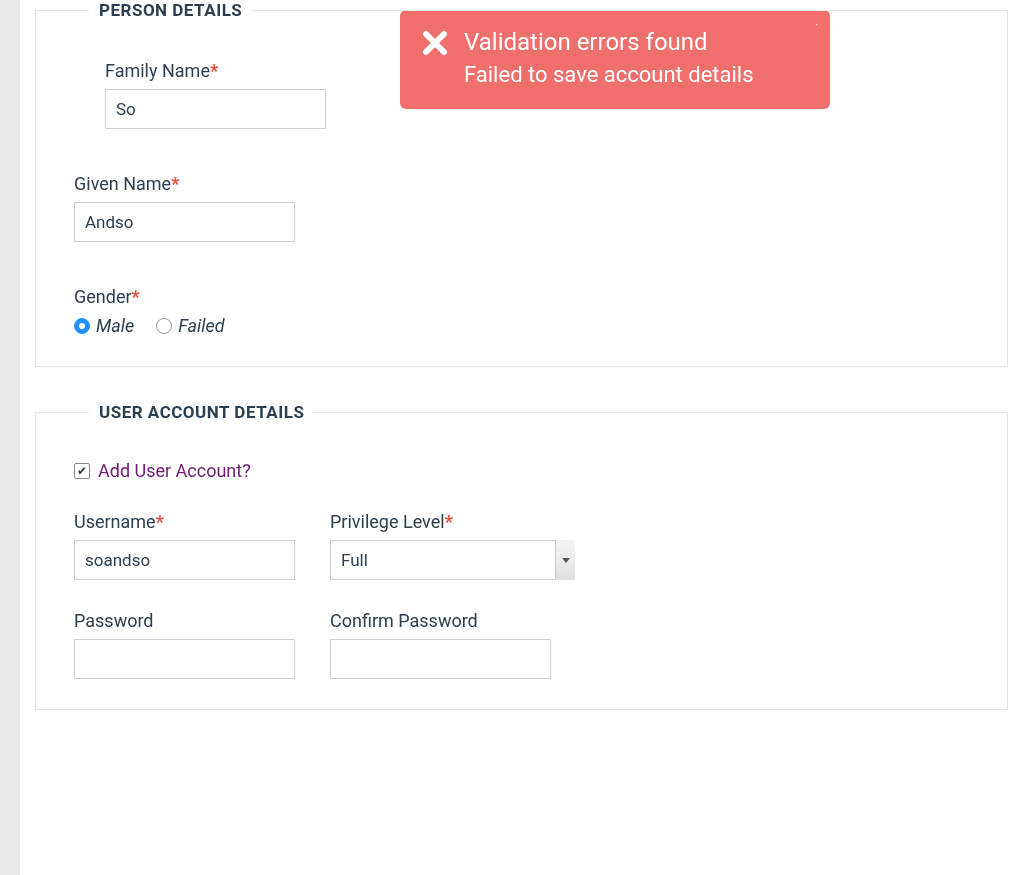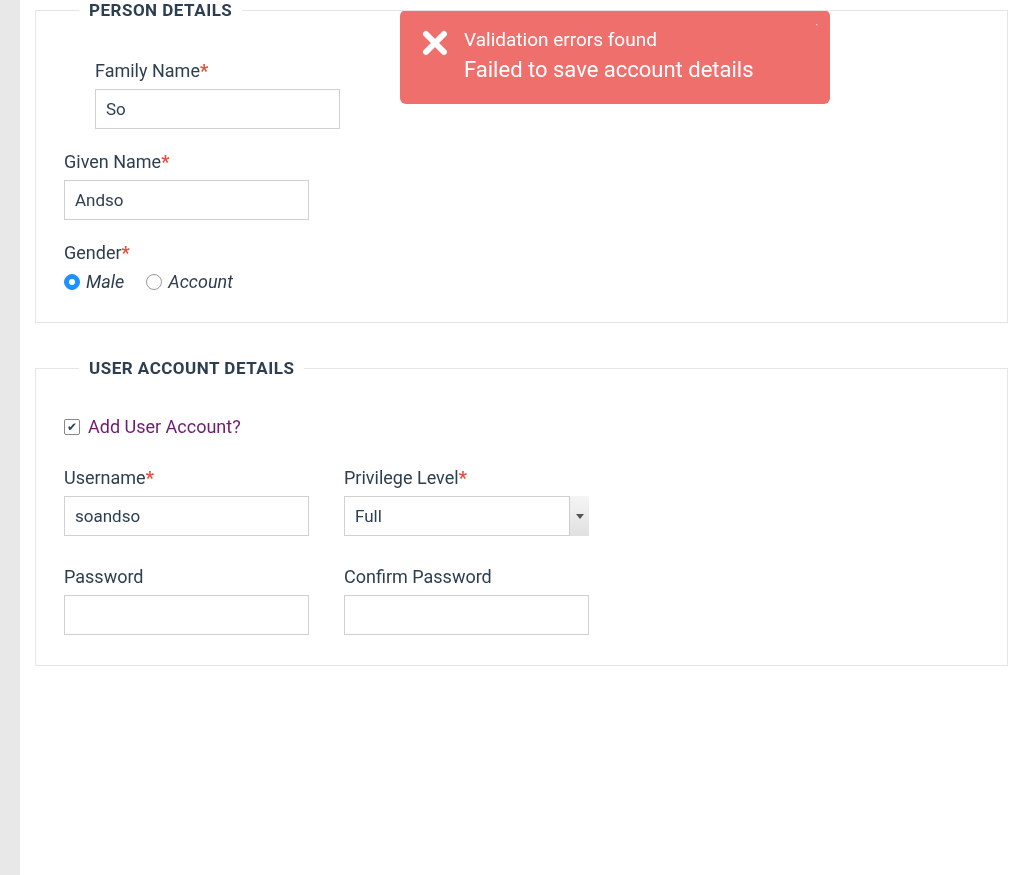--- a/index.html
+++ b/index.html
@@ -32,51 +32,51 @@
       color: #00a67e;
       font-size: 28px;
       font-weight: 500;
       margin-top: 165px;
       margin-bottom: 15px;
       padding-left: 0;
     }
     fieldset {
       border: 1px solid #e5e5e5;
       margin-bottom: 35px;
-      padding: 20px 30px 30px 28px;
+      padding: 20px 30px 30px 38px;
       position: relative;
     }
     legend {
       color: #2c3e50;
       font-size: 17px;
       font-weight: 700;
       letter-spacing: 0.5px;
       padding: 0 10px;
       margin-left: 15px;
     }
     .field-group {
-      margin-top: 22px;
+      margin-top: 44px;
     }
     .field-group:first-of-type {
       margin-top: 20px;
       margin-left: 31px;
     }
     .field-label {
       color: #2c3e50;
       font-size: 18px;
       font-weight: 400;
       display: block;
       margin-bottom: 8px;
     }
     .required {
       color: #e74c3c;
       font-weight: 700;
     }
     .text-input {
-      width: 245px;
+      width: 221px;
       height: 40px;
       border: 1px solid #d0d0d0;
       padding: 6px 10px;
       font-size: 17px;
       color: #2c3e50;
       font-family: inherit;
     }
     .radio-row {
       display: flex;
       gap: 22px;
@@ -201,21 +201,21 @@
     .toast-icon {
       flex-shrink: 0;
       margin-top: 2px;
     }
     .toast-body {
       display: flex;
       flex-direction: column;
       gap: 6px;
     }
     .toast-title {
-      font-size: 19px;
+      font-size: 24px;
       font-weight: 400;
     }
     .toast-msg {
       font-size: 22px;
       font-weight: 400;
     }
     .toast-dot {
       position: absolute;
       top: 10px;
       right: 12px;
@@ -266,21 +266,21 @@
       <label class="field-label">
         <span>Gender</span><span class="required">*</span>
       </label>
       <div class="radio-row">
         <div class="radio-item">
           <span class="radio-visual checked"></span>
           <span class="radio-label">Male</span>
         </div>
         <div class="radio-item">
           <span class="radio-visual"></span>
-          <span class="radio-label">Account</span>
+          <span class="radio-label">Failed</span>
         </div>
       </div>
     </div>
   </fieldset>
 
   <fieldset>
     <legend>USER ACCOUNT DETAILS</legend>
 
     <div class="checkbox-row">
       <span class="checkbox-visual">✔</span>

